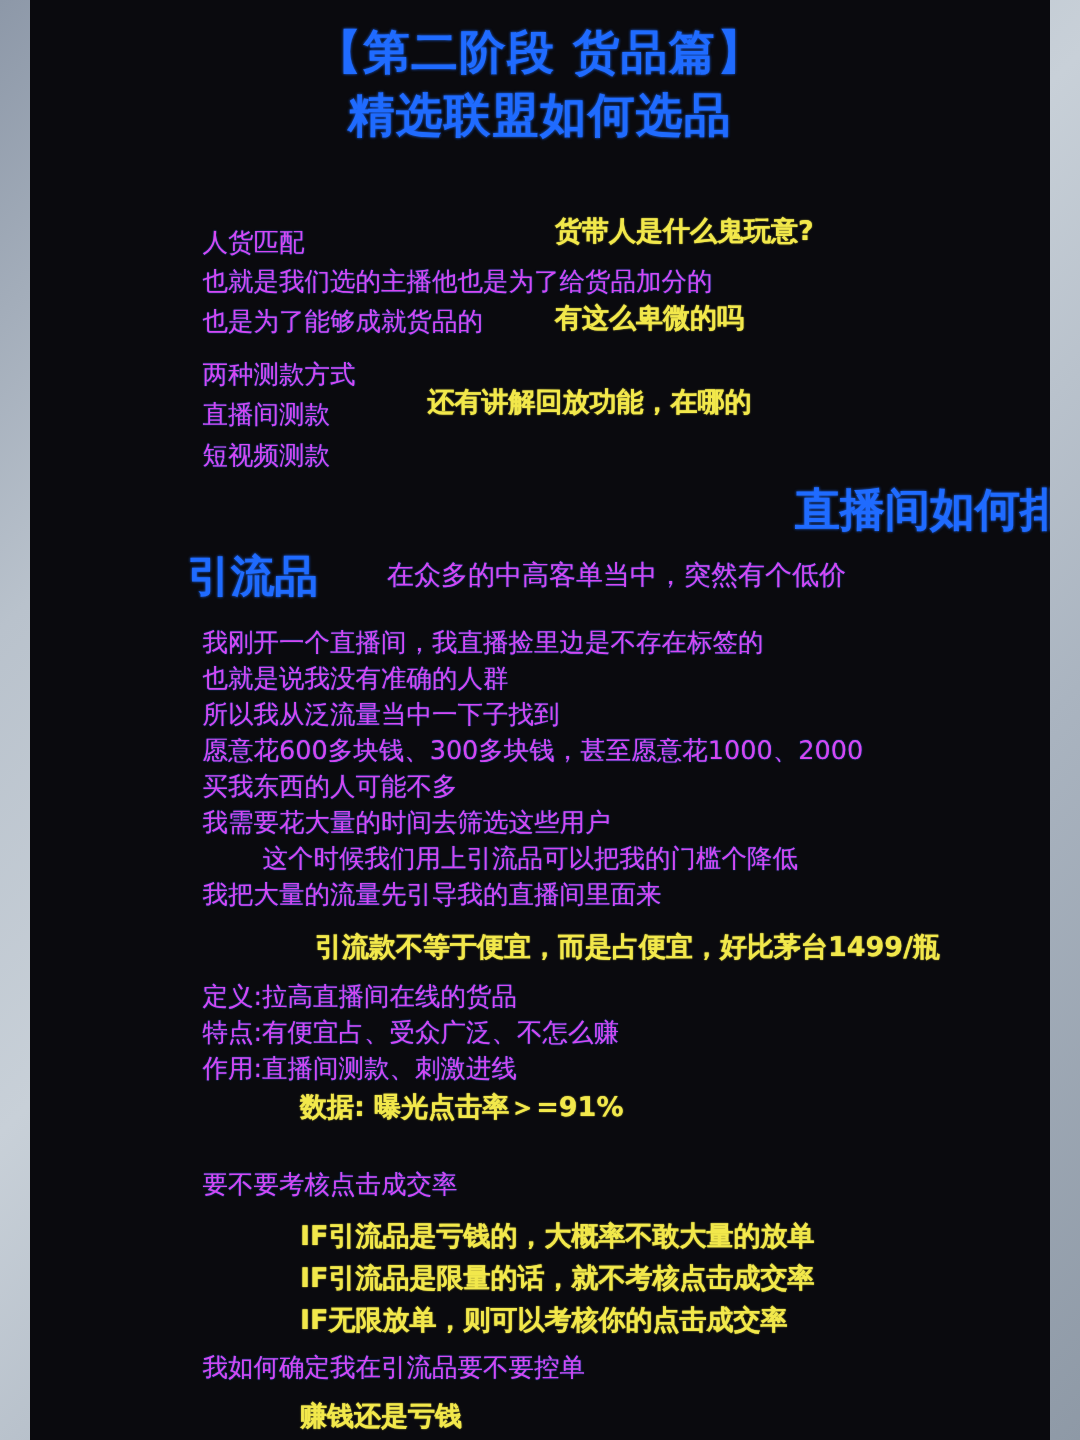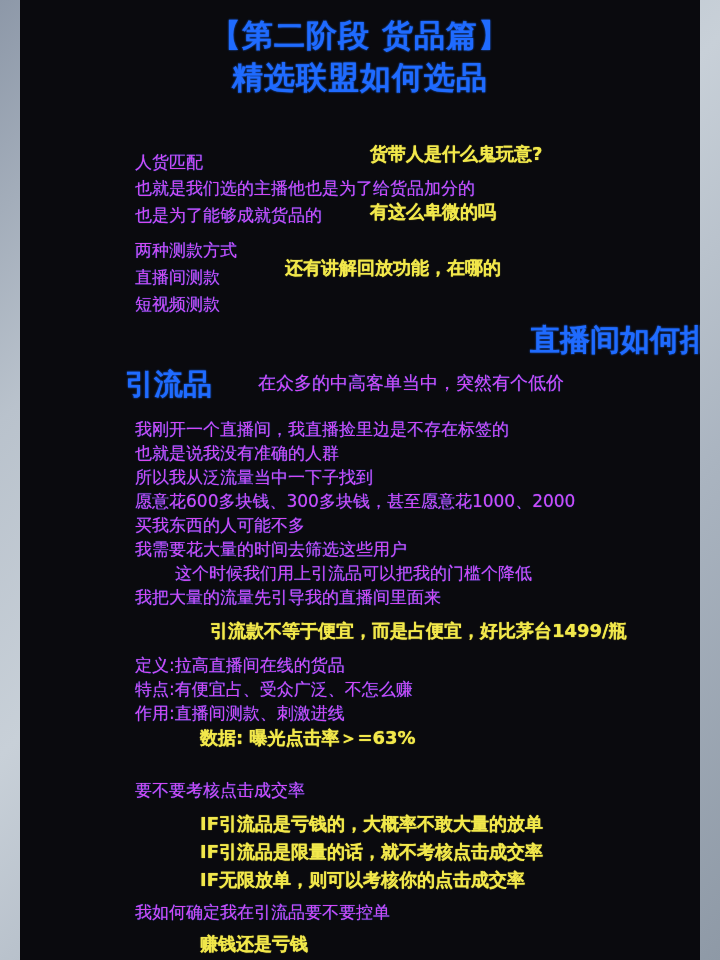--- a/index.html
+++ b/index.html
@@ -104,21 +104,21 @@
     <div class="abs blue t18" style="left:115px; top:537px;">我需要花大量的时间去筛选这些用户</div>
     <div class="abs blue t18" style="left:115px; top:561px;margin-left:40px;">这个时候我们用上引流品可以把我的门槛个降低</div>
     <div class="abs blue t18" style="left:115px; top:585px;">我把大量的流量先引导我的直播间里面来</div>
 
     <div class="abs yellow t19b" style="left:190px; top:619px;">引流款不等于便宜，而是占便宜，好比茅台1499/瓶</div>
 
     <div class="abs blue t18" style="left:115px; top:653px;">定义:拉高直播间在线的货品</div>
     <div class="abs blue t18" style="left:115px; top:677px;">特点:有便宜占、受众广泛、不怎么赚</div>
     <div class="abs blue t18" style="left:115px; top:701px;">作用:直播间测款、刺激进线</div>
 
-    <div class="abs yellow t19b" style="left:180px; top:726px;">数据:  曝光点击率＞=63%</div>
+    <div class="abs yellow t19b" style="left:180px; top:726px;">数据:  曝光点击率＞=91%</div>
 
     <div class="abs blue t18" style="left:115px; top:778px;">要不要考核点击成交率</div>
 
     <div class="abs yellow t19b" style="left:180px; top:812px;">IF引流品是亏钱的，大概率不敢大量的放单</div>
     <div class="abs yellow t19b" style="left:180px; top:840px;">IF引流品是限量的话，就不考核点击成交率</div>
     <div class="abs yellow t19b" style="left:180px; top:868px;">IF无限放单，则可以考核你的点击成交率</div>
 
     <div class="abs blue t18" style="left:115px; top:900px;">我如何确定我在引流品要不要控单</div>
 
     <div class="abs yellow t19b" style="left:180px; top:932px;">赚钱还是亏钱</div>

